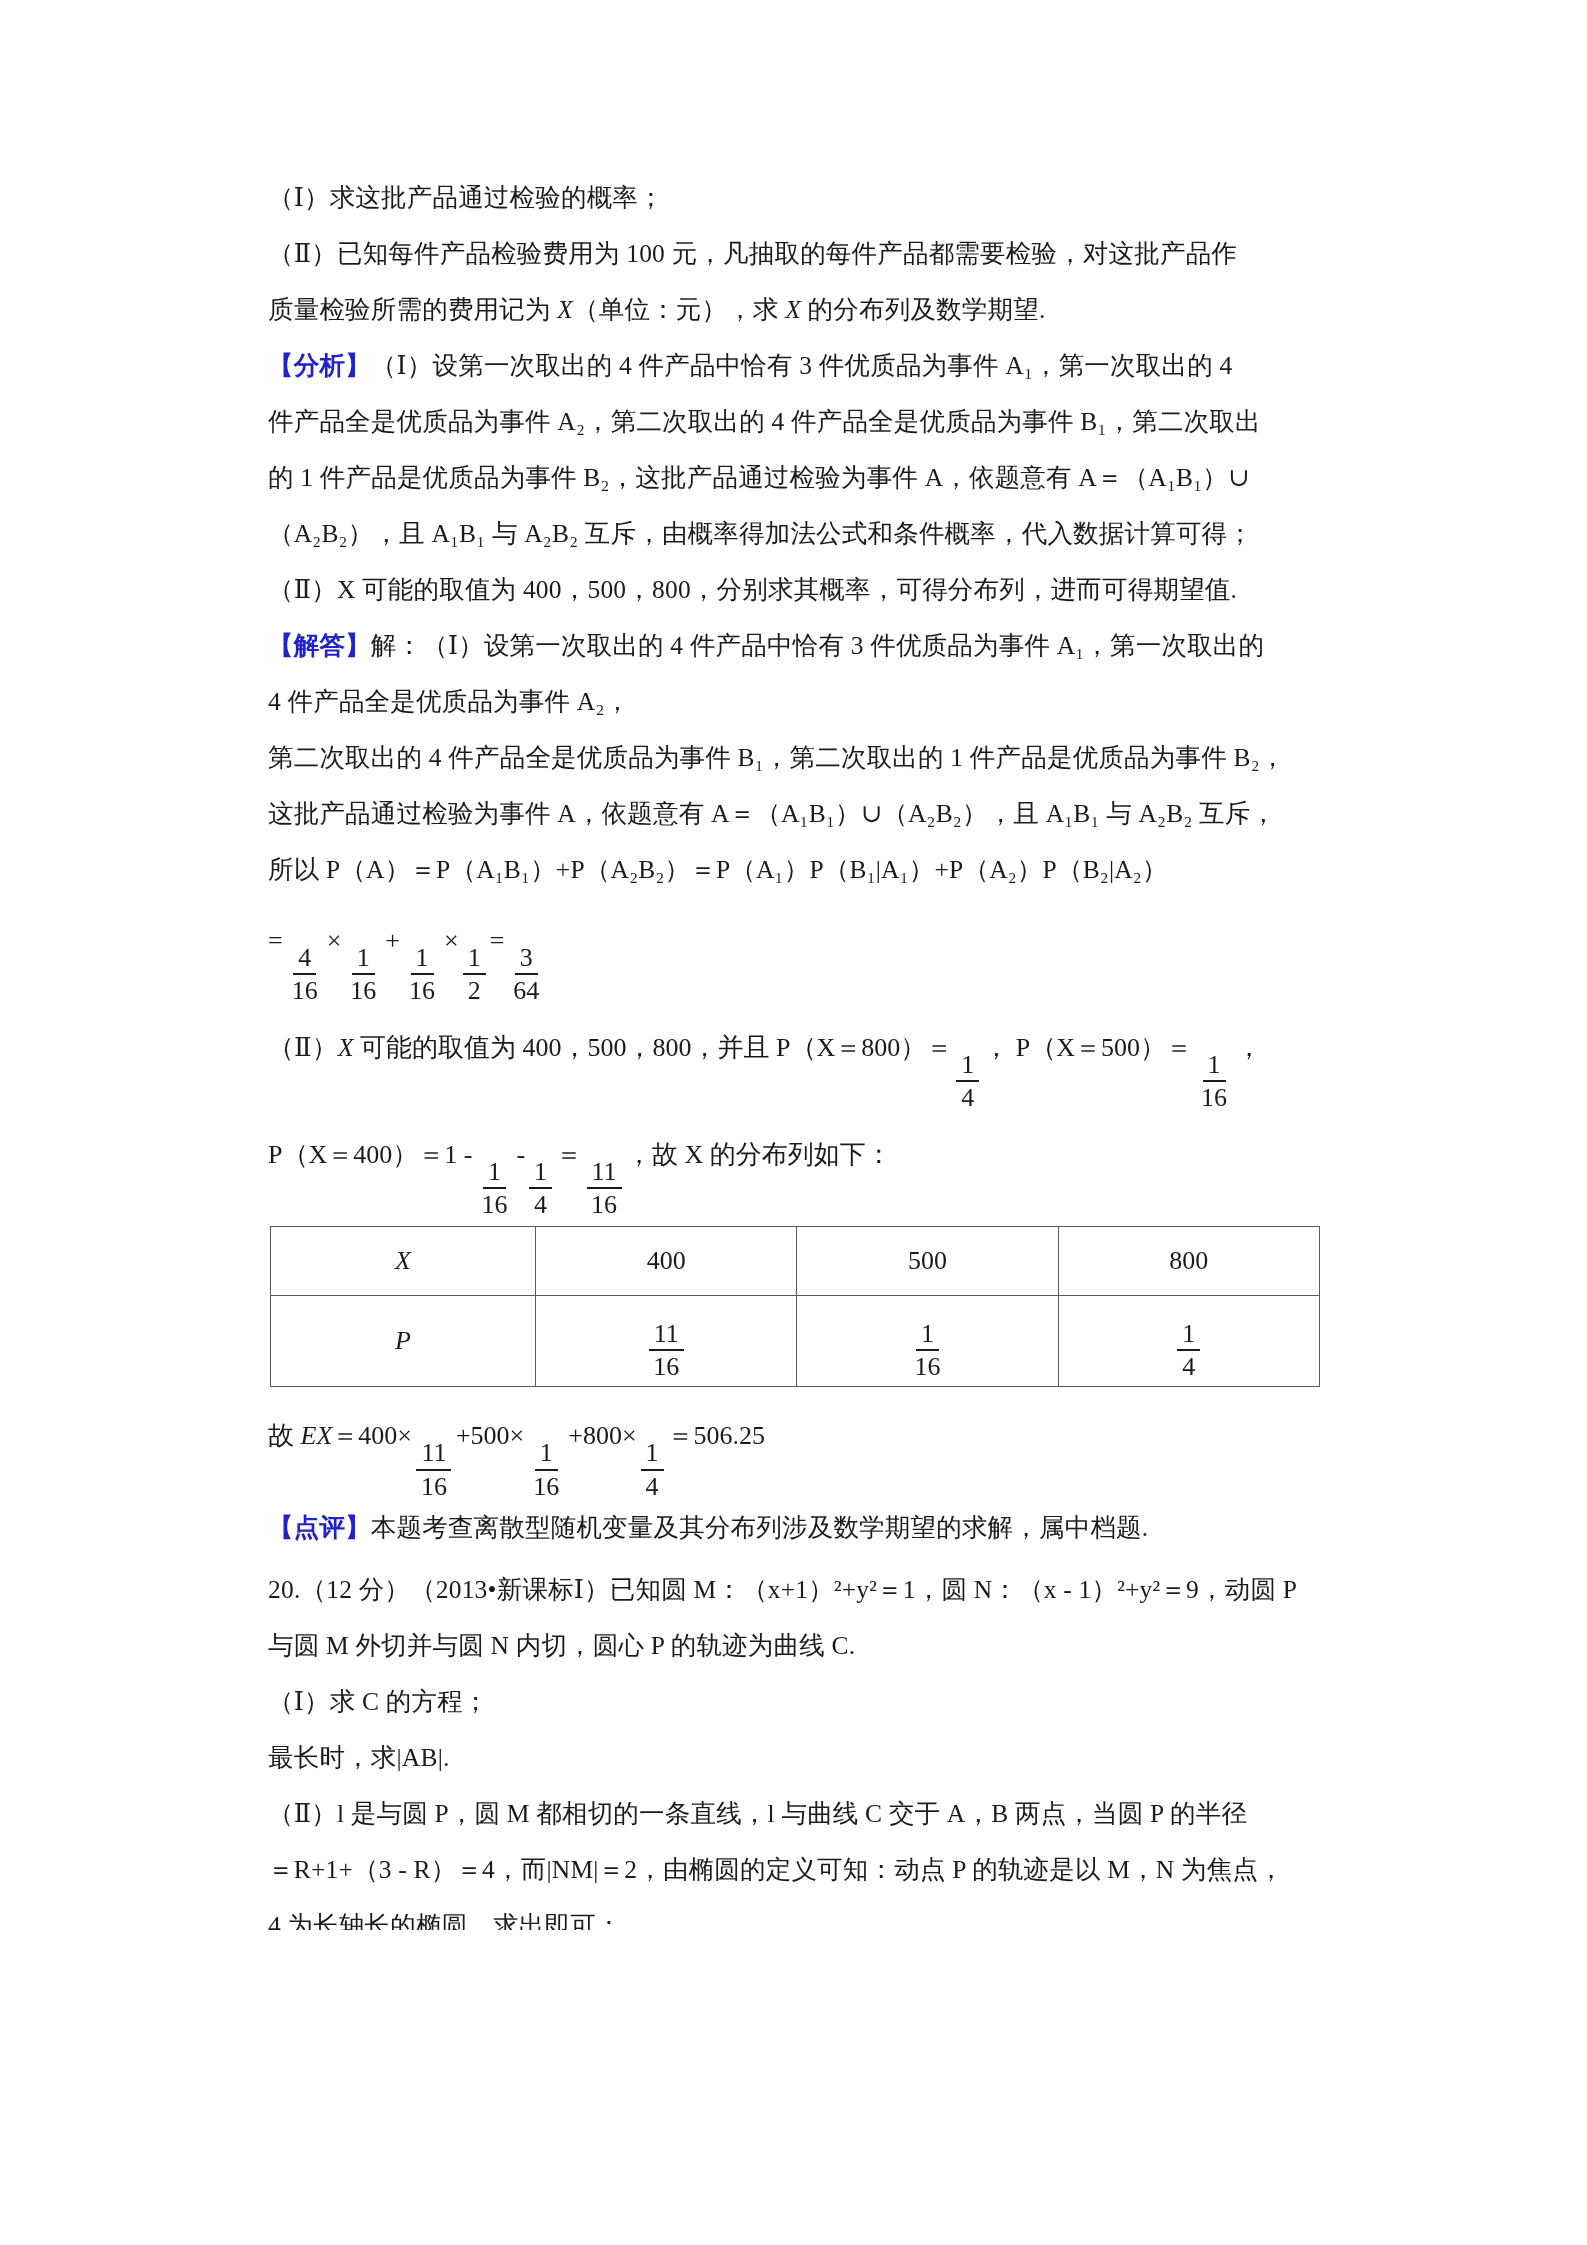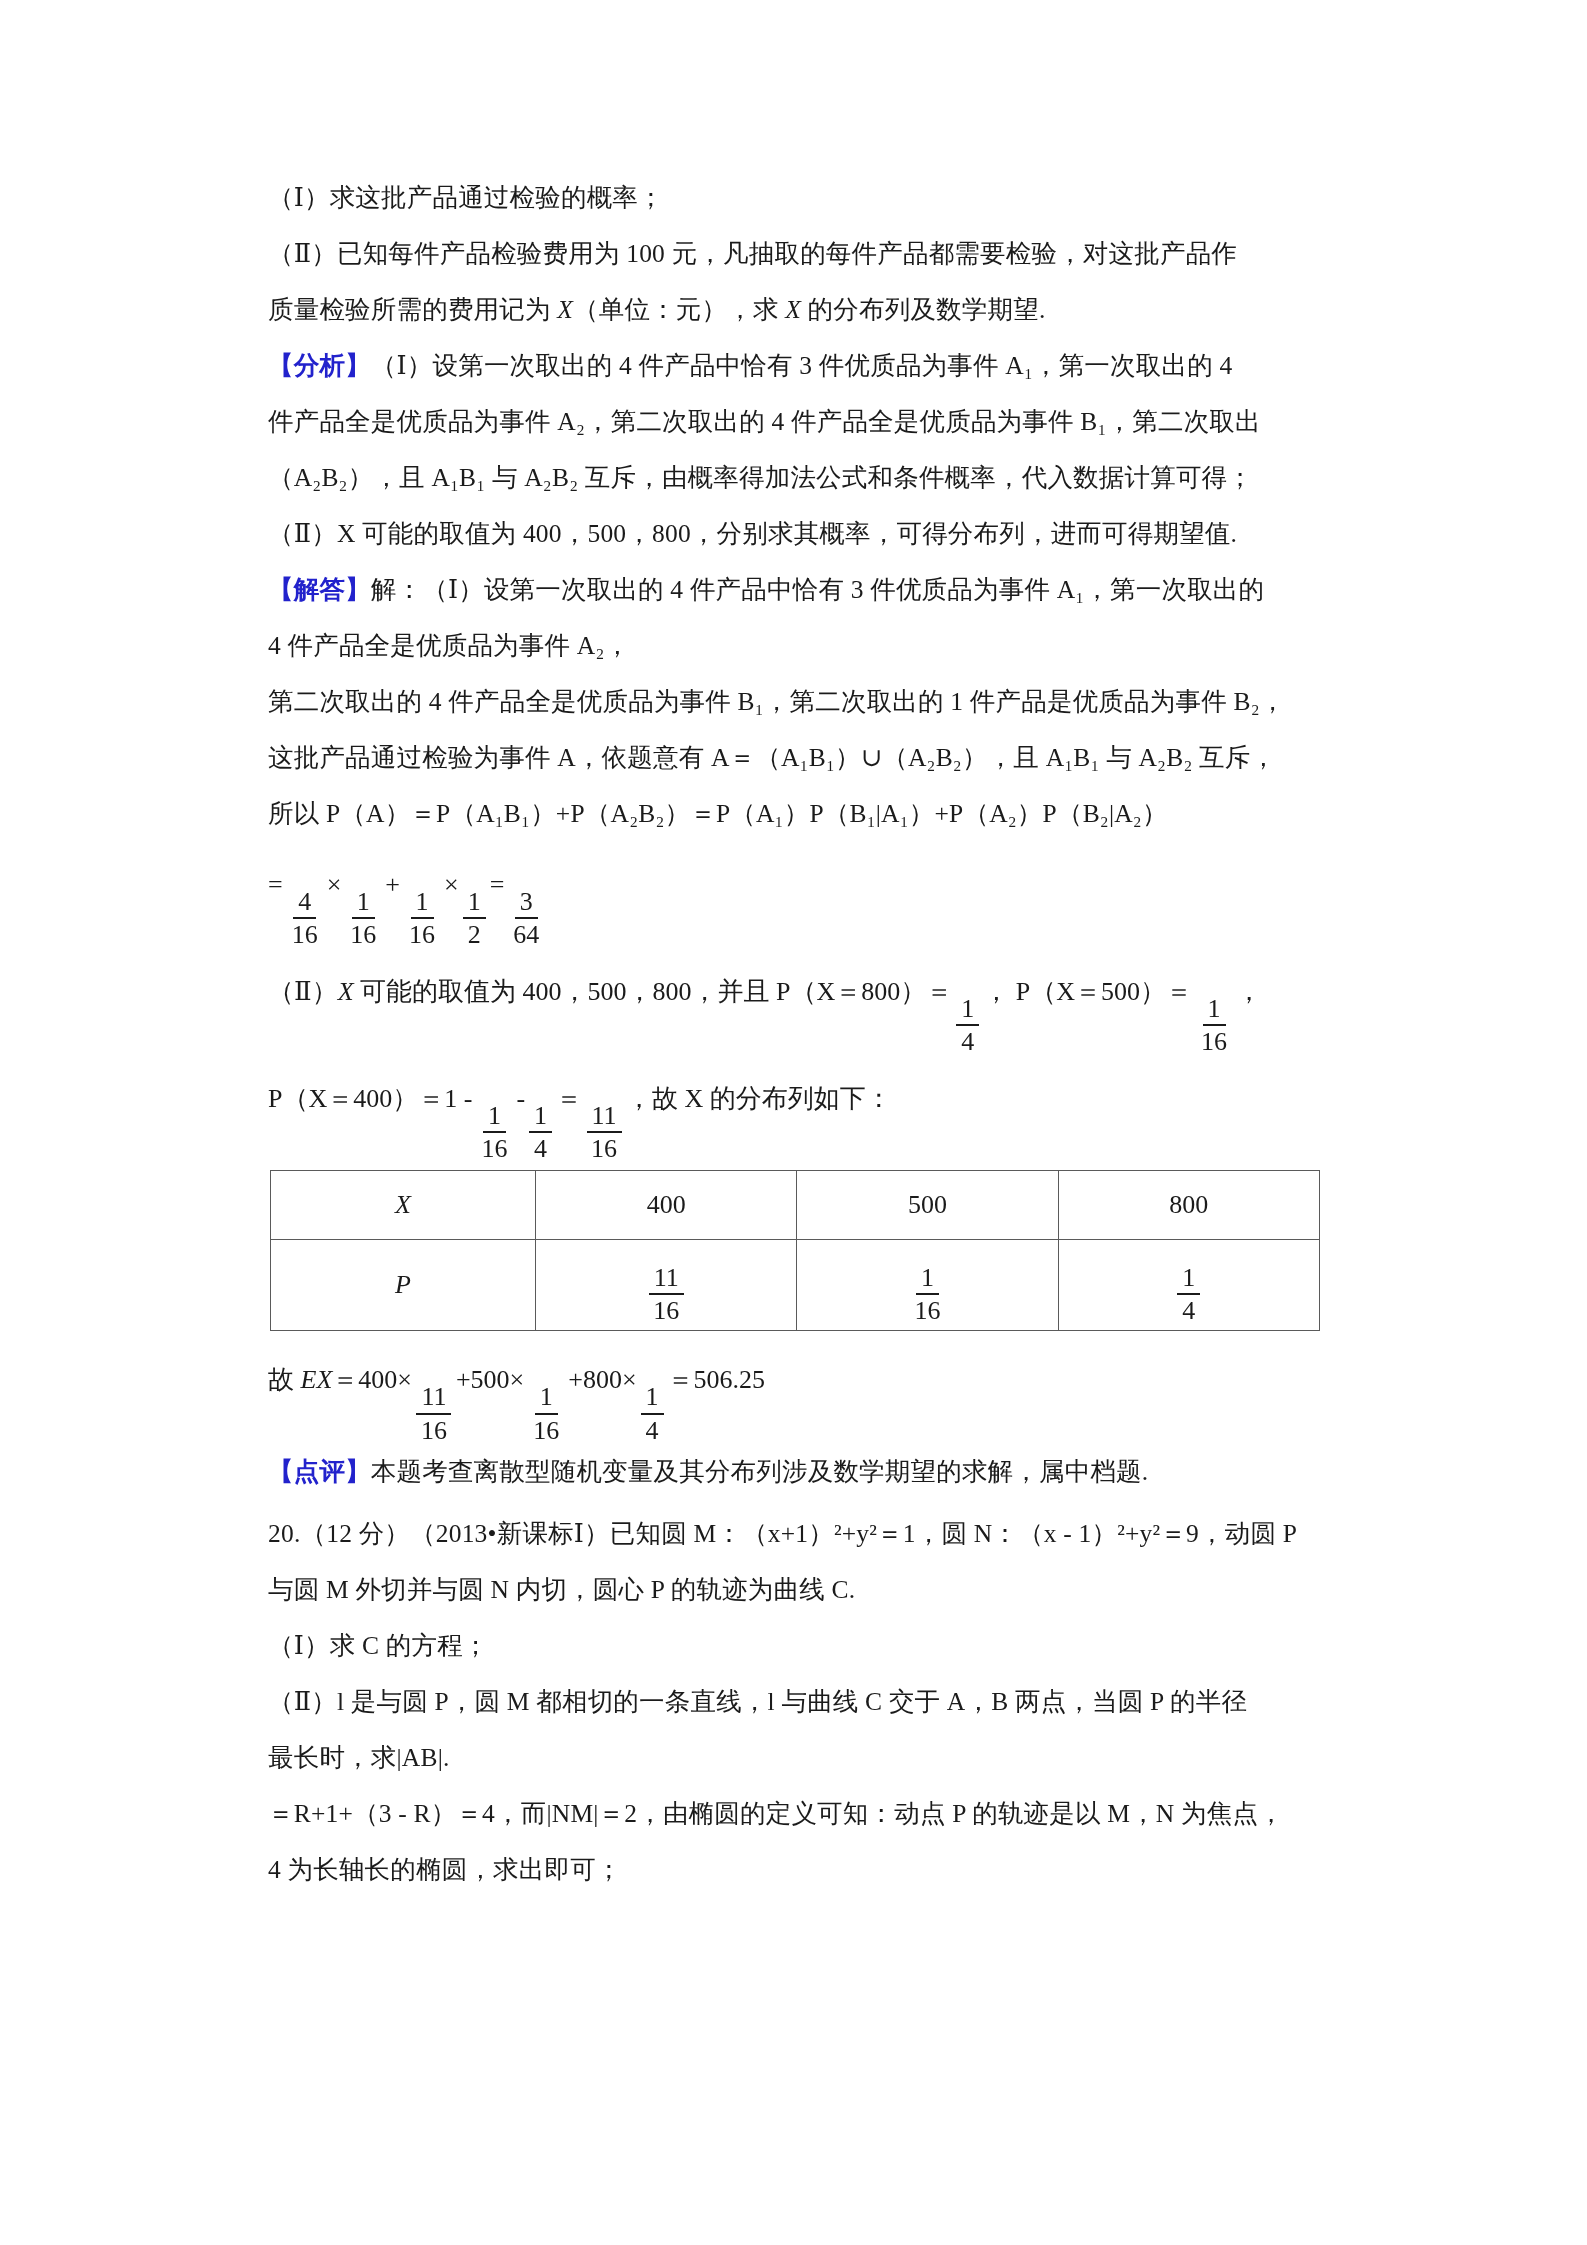--- a/index.html
+++ b/index.html
@@ -105,20 +105,21 @@
     <div class="line para">（Ⅱ）已知每件产品检验费用为 100 元，凡抽取的每件产品都需要检验，对这批产品作</div>
 
     <div class="line para">
       <span>质量检验所需的费用记为 </span><i class="v">X</i><span>（单位：元），求 </span><i class="v">X</i><span> 的分布列及数学期望.</span>
     </div>
 
     <div class="line para">
       <span class="tag">【分析】</span><span>（Ⅰ）设第一次取出的 4 件产品中恰有 3 件优质品为事件 A₁，第一次取出的 4</span>
     </div>
     <div class="line para">件产品全是优质品为事件 A₂，第二次取出的 4 件产品全是优质品为事件 B₁，第二次取出</div>
+    <div class="line para">的 1 件产品是优质品为事件 B₂，这批产品通过检验为事件 A，依题意有 A＝（A₁B₁）∪</div>
     <div class="line para">（A₂B₂），且 A₁B₁ 与 A₂B₂ 互斥，由概率得加法公式和条件概率，代入数据计算可得；</div>
     <div class="line para">（Ⅱ）X 可能的取值为 400，500，800，分别求其概率，可得分布列，进而可得期望值.</div>
 
     <div class="line para">
       <span class="tag">【解答】</span><span>解：</span><span>（Ⅰ）设第一次取出的 4 件产品中恰有 3 件优质品为事件 A₁，第一次取出的</span>
     </div>
     <div class="line para">4 件产品全是优质品为事件 A₂，</div>
     <div class="line para">第二次取出的 4 件产品全是优质品为事件 B₁，第二次取出的 1 件产品是优质品为事件 B₂，</div>
     <div class="line para">这批产品通过检验为事件 A，依题意有 A＝（A₁B₁）∪（A₂B₂），且 A₁B₁ 与 A₂B₂ 互斥，</div>
     <div class="line para">所以 P（A）＝P（A₁B₁）+P（A₂B₂）＝P（A₁）P（B₁|A₁）+P（A₂）P（B₂|A₂）</div>
@@ -208,22 +209,22 @@
       <span class="tag">【点评】</span><span>本题考查离散型随机变量及其分布列涉及数学期望的求解，属中档题.</span>
     </div>
 
     <div class="spacer-sm"></div>
 
     <div class="line para">
       <span>20.</span><span>（12 分）</span><span>（2013•新课标Ⅰ）</span><span>已知圆 M：（x+1）²+y²＝1，圆 N：（x - 1）²+y²＝9，动圆 P</span>
     </div>
     <div class="line para">与圆 M 外切并与圆 N 内切，圆心 P 的轨迹为曲线 C.</div>
     <div class="line para">（Ⅰ）求 C 的方程；</div>
+    <div class="line para">最长时，求|AB|.</div>
     <div class="line para">（Ⅱ）l 是与圆 P，圆 M 都相切的一条直线，l 与曲线 C 交于 A，B 两点，当圆 P 的半径</div>
-    <div class="line para">最长时，求|AB|.</div>
 
     <div class="line para">＝R+1+（3 - R）＝4，而|NM|＝2，由椭圆的定义可知：动点 P 的轨迹是以 M，N 为焦点，</div>
     <div class="line para">4 为长轴长的椭圆，求出即可；</div>
 
   </div>
 
   <div class="footer">
     <span>第 </span><b>20</b><span> 页（共 </span><b>26</b><span> 页）</span>
   </div>
 

